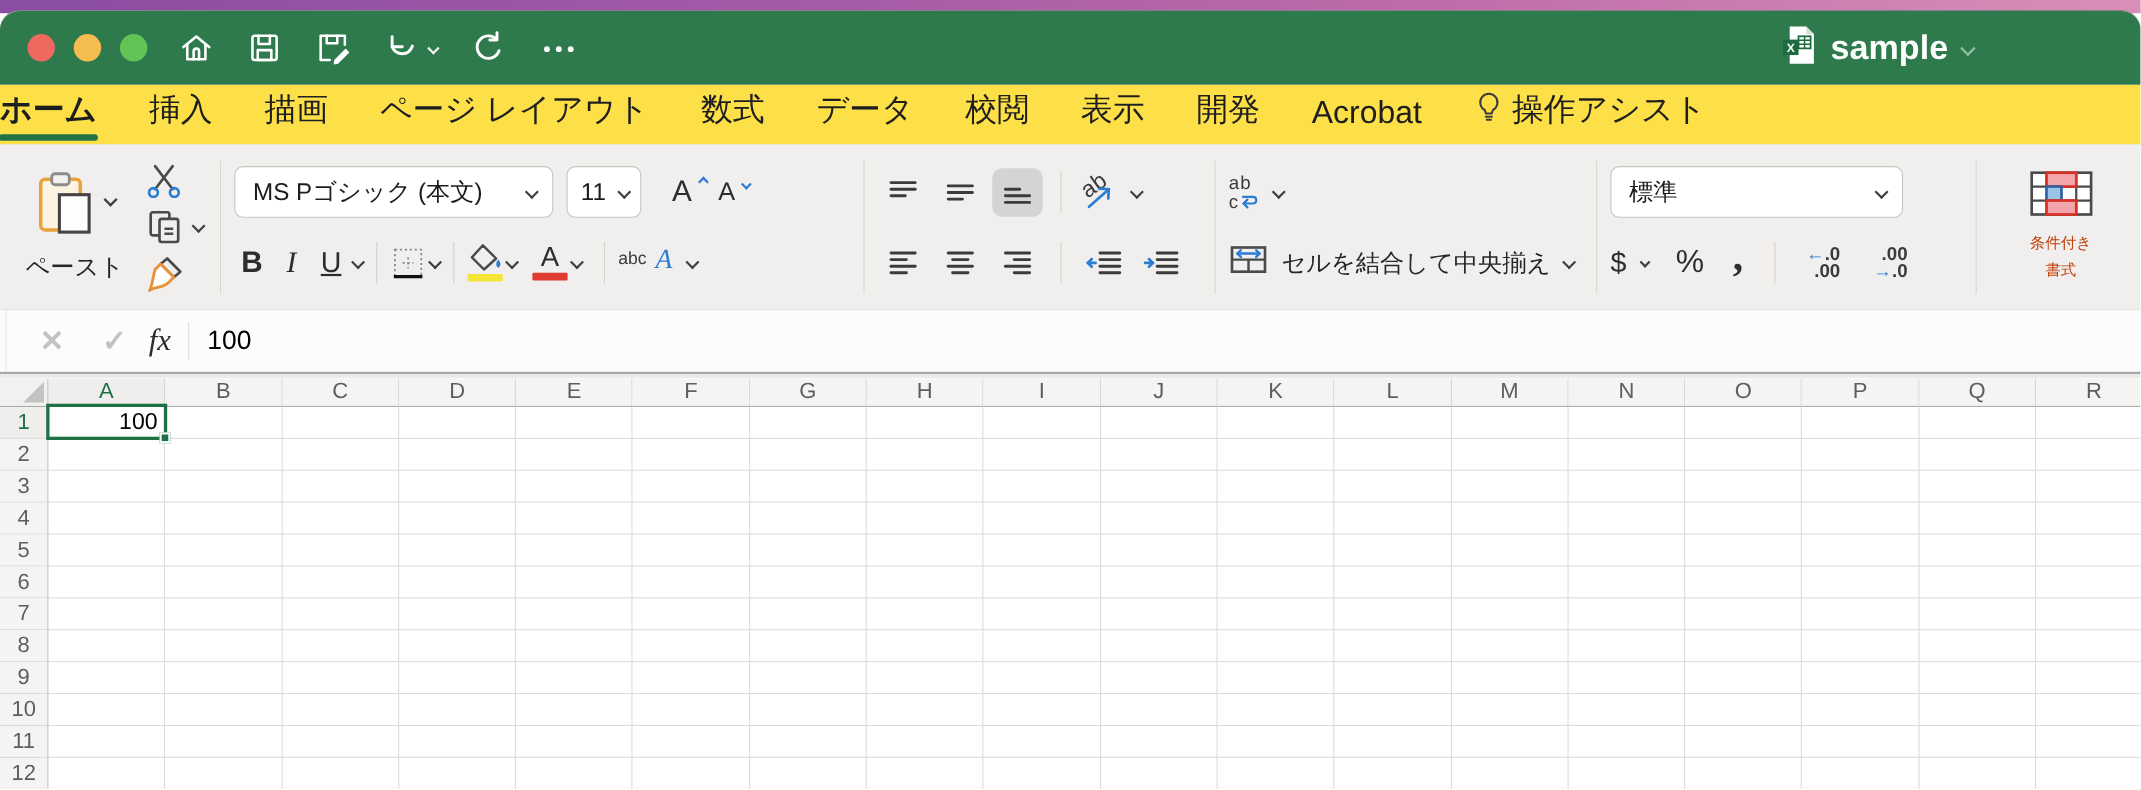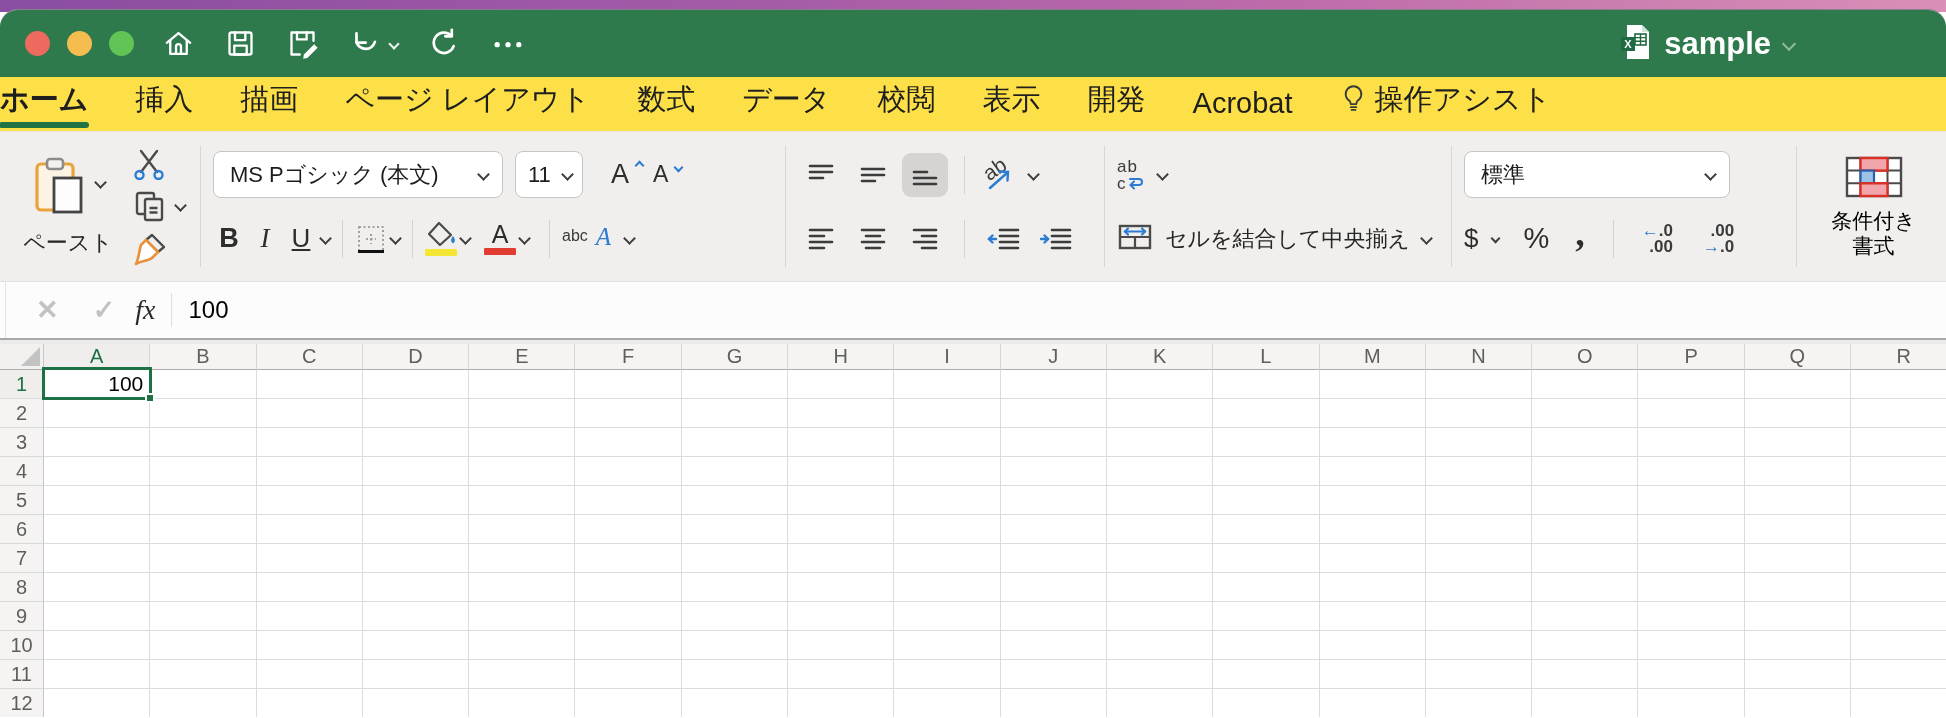--- a/index.html
+++ b/index.html
@@ -83,21 +83,21 @@
   .wrapicon .t { font-size:17px; color:#3a3a3a; letter-spacing:1px; }
   .wrapicon .b { font-size:17px; color:#3a3a3a; display:flex; align-items:center; }
   .g-num { width:344px; }
   .cur { font-size:26px; color:#2d2d2d; }
   .pct { font-size:29px; color:#2d2d2d; }
   .comma { font-size:38px; font-weight:700; color:#2d2d2d; font-family:"Liberation Serif",serif; line-height:20px; margin-top:-12px; }
   .dec { display:flex; flex-direction:column; align-items:flex-end; font-size:17px; line-height:16px;
     color:#3a3a3a; font-weight:600; }
   .dec .blue { color:#2b7cd3; }
   .g-cf { flex:1; min-width:108px; padding-left:16px; align-items:center; gap:6px; }
-  .cf-label { font-size:21px; line-height:25px; color:#000000; text-align:center; white-space:nowrap; }
+  .cf-label { font-size:14px; line-height:25px; color:#c2410c; text-align:center; white-space:nowrap; }
 
   
   .frow { height:58px; background:#fcfcfc; display:flex; align-items:center;
     border-bottom:2px solid #a8a8a8; }
   .namebox { width:165px; height:48px; margin-left:4px; background:#fff; border:1px solid #c9c9c9;
     border-radius:8px; display:flex; align-items:center; justify-content:space-between;
     padding:0 12px 0 17px; font-size:24px; color:#111; }
   .steppers { display:flex; flex-direction:column; gap:5px; }
   .tri-up { width:0; height:0; border-left:7px solid transparent; border-right:7px solid transparent;
     border-bottom:9px solid #3c3c3c; }

